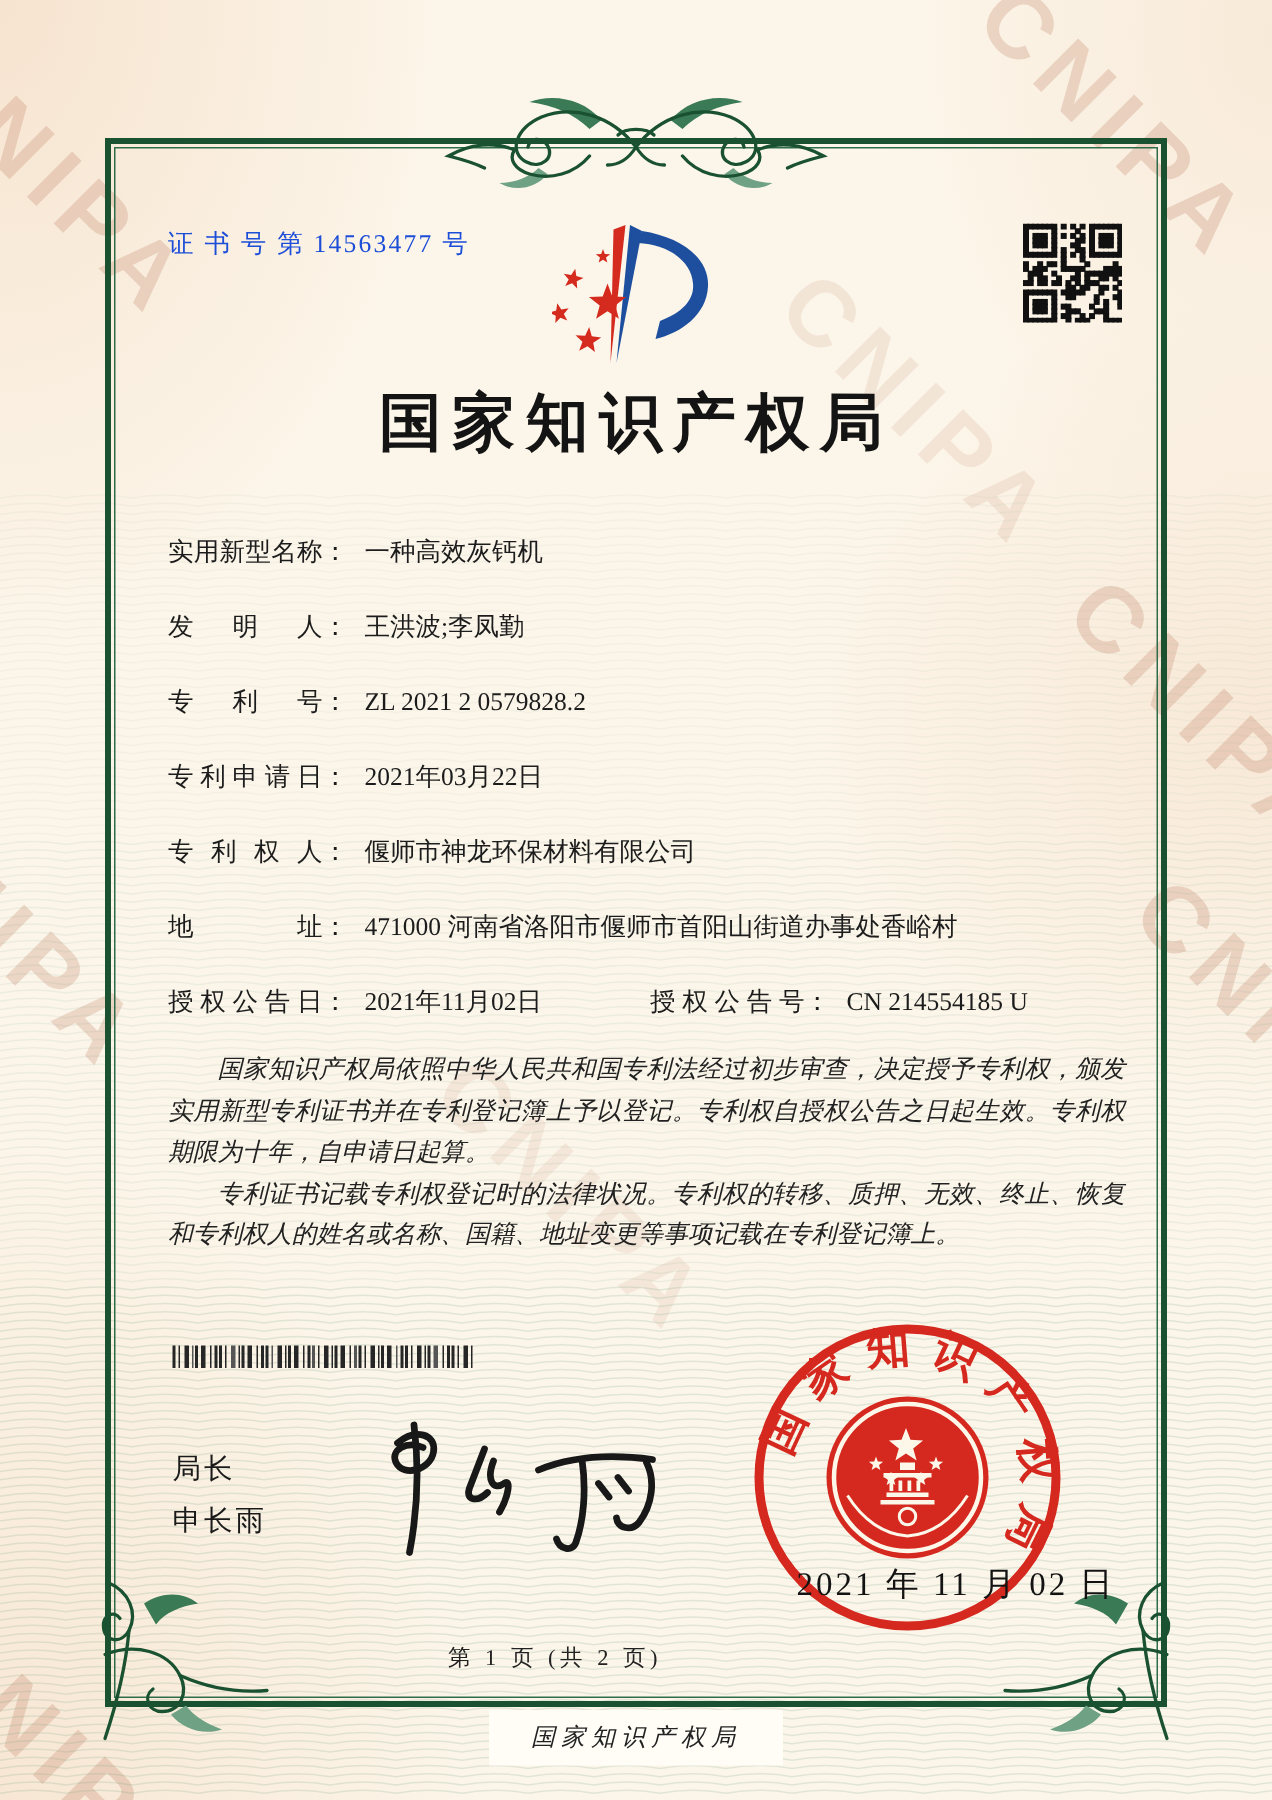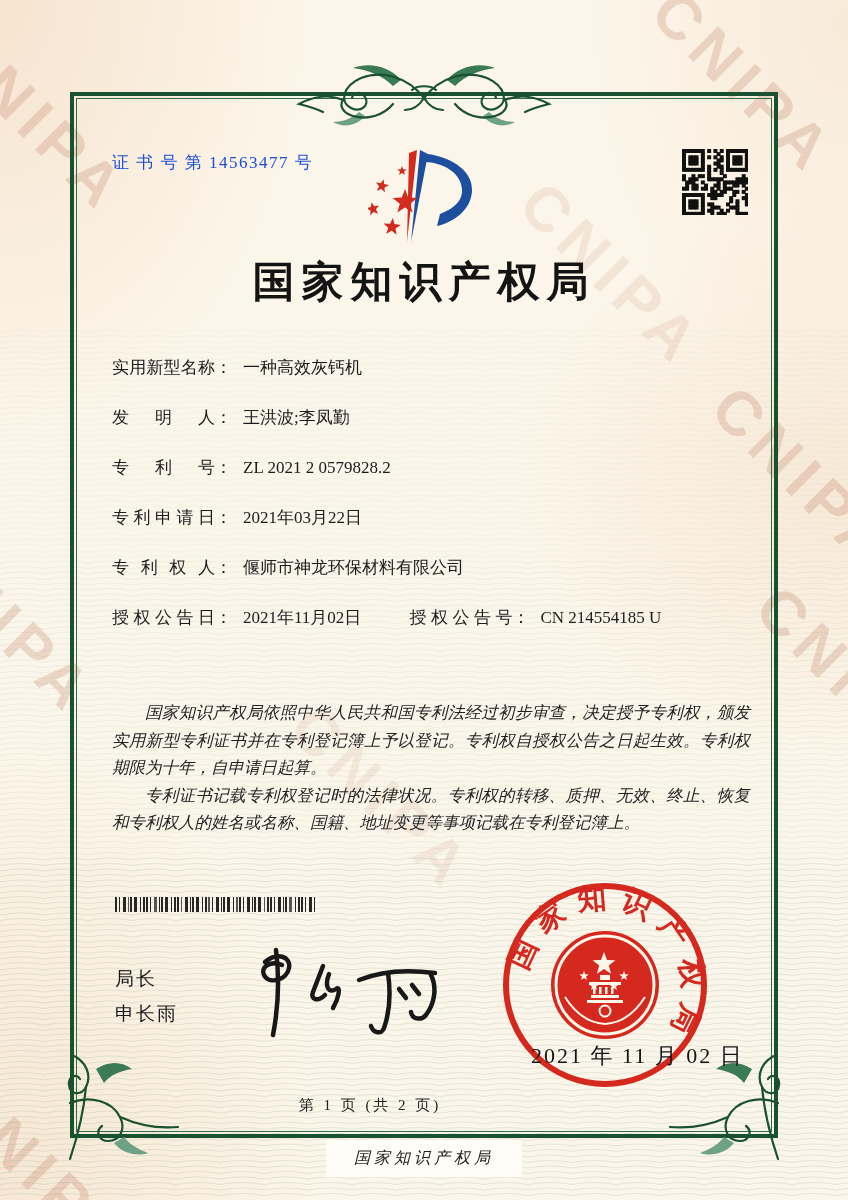--- a/index.html
+++ b/index.html
@@ -40,21 +40,21 @@
   #logo{position:absolute;left:368px;top:145px;z-index:3;}
   #qr{position:absolute;left:682px;top:149px;z-index:3;}
   .title{
     position:absolute;left:0;top:254px;width:848px;text-align:center;z-index:3;
     font-size:42px;font-weight:bold;letter-spacing:7px;color:#141414;
   }
   .fields{position:absolute;left:112px;top:357px;width:644px;z-index:3;font-size:17px;color:#1c1c1c;}
   .frow{height:50px;line-height:22px;white-space:nowrap;}
   .flabel{display:inline-block;width:103px;text-align:justify;text-align-last:justify;vertical-align:top;}
   .fcolon{margin-right:11px;}
-  .fgroup2{margin-left:48px;}
+  .fgroup2{margin-left:72px;}
   .paras{
     position:absolute;left:112px;top:699px;width:638px;z-index:3;
     font-size:16.5px;line-height:27.5px;color:#222;text-align:justify;
     font-style:italic;
   }
   .paras p{margin:0;text-indent:2em;}
   #barcode{
     position:absolute;left:115px;top:897px;height:15px;z-index:3;
     display:flex;align-items:stretch;
   }
@@ -547,20 +547,23 @@
   <div class="frow">
     <span class="flabel">专利号</span><span class="fcolon">：</span><span class="fvalue">ZL 2021 2 0579828.2</span>
   </div>
   <div class="frow">
     <span class="flabel">专利申请日</span><span class="fcolon">：</span><span class="fvalue">2021年03月22日</span>
   </div>
   <div class="frow">
     <span class="flabel">专利权人</span><span class="fcolon">：</span><span class="fvalue">偃师市神龙环保材料有限公司</span>
   </div>
   <div class="frow">
+    <span class="flabel">地址</span><span class="fcolon">：</span><span class="fvalue">471000 河南省洛阳市偃师市首阳山街道办事处香峪村</span>
+  </div>
+  <div class="frow">
     <span class="flabel">授权公告日</span><span class="fcolon">：</span><span class="fvalue">2021年11月02日</span><span class="fgroup2"><span class="flabel">授权公告号</span><span class="fcolon">：</span><span class="fvalue">CN 214554185 U</span></span>
   </div>
 </div>
 
 <div class="paras">
   <p>国家知识产权局依照中华人民共和国专利法经过初步审查，决定授予专利权，颁发实用新型专利证书并在专利登记簿上予以登记。专利权自授权公告之日起生效。专利权期限为十年，自申请日起算。</p>
   <p>专利证书记载专利权登记时的法律状况。专利权的转移、质押、无效、终止、恢复和专利权人的姓名或名称、国籍、地址变更等事项记载在专利登记簿上。</p>
 </div>
 
 <div id="barcode">

